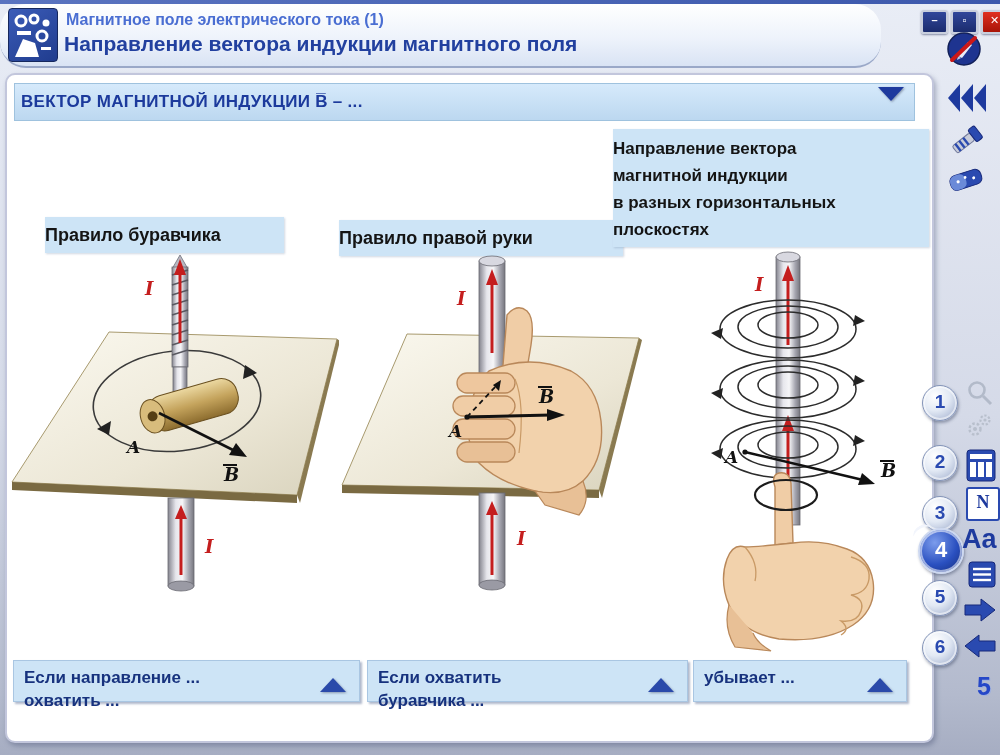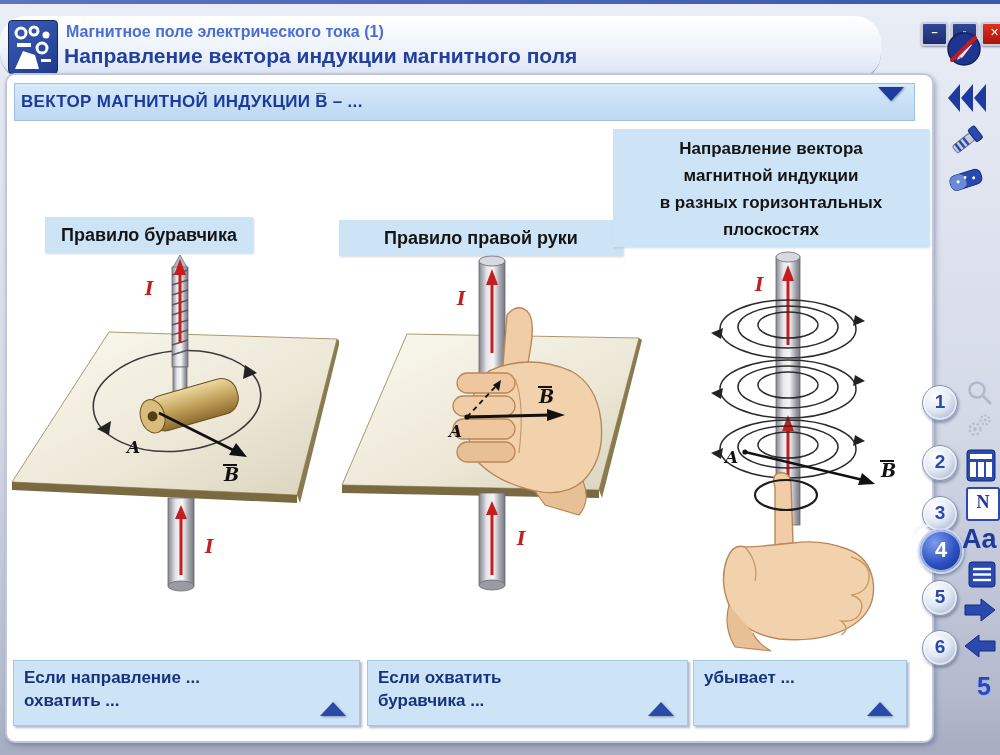--- a/index.html
+++ b/index.html
@@ -3,21 +3,21 @@
 <meta charset="utf-8">
 <style>
   html,body{margin:0;padding:0;}
   body{
     width:1000px;height:755px;position:relative;overflow:hidden;
     font-family:"Liberation Sans","DejaVu Sans",sans-serif;
     background:linear-gradient(180deg,#e9edf6 0%,#d5dae8 55%,#b3bacd 92%,#a6adc2 100%);
   }
   
   .top-border{position:absolute;left:0;top:0;width:1000px;height:4px;background:linear-gradient(90deg,#5a74c0,#3c58ac);}
-  .header{position:absolute;left:0;top:16px;width:881px;height:62px;
+  .header{position:absolute;left:0;top:4px;width:881px;height:62px;
     background:linear-gradient(180deg,#ffffff 0%,#eef3fb 55%,#d9e3f4 100%);
     border-bottom:2px solid #9aa8c8;border-radius:26px;}
   .logo{position:absolute;left:8px;top:4px;width:48px;height:52px;background:linear-gradient(145deg,#3b5cb8,#203c8e);
     border:1px solid #16285e;border-radius:4px;}
   .title1{position:absolute;left:66px;top:7px;font-size:16px;font-weight:bold;color:#4a6ed2;}
   .title2{position:absolute;left:64px;top:28px;font-size:21px;font-weight:bold;color:#22409f;}
   .win-controls{position:absolute;left:921px;top:6px;display:flex;gap:3px;}
   .win-btn{width:23px;height:20px;background:linear-gradient(180deg,#31479a,#1b2c6e);
     border:2px solid #c9cfdd;border-radius:3px;color:#fff;font-size:11px;font-weight:bold;
     text-align:center;line-height:16px;box-shadow:0 1px 2px rgba(40,50,90,.5);cursor:pointer;}
@@ -26,27 +26,27 @@
   
   .panel{position:absolute;left:5px;top:73px;width:925px;height:666px;background:#ffffff;
     border:2px solid #c2c6dc;border-radius:10px;box-shadow:2px 3px 5px rgba(70,80,115,.4);}
   .section-header{position:absolute;left:7px;top:8px;width:893px;height:36px;
     background:linear-gradient(180deg,#d6eafb,#bcd8f0);border:1px solid #9fc2de;
     font-size:17px;font-weight:bold;color:#1c3a9c;line-height:36px;padding-left:6px;letter-spacing:.3px;}
   .dd-arrow{position:absolute;right:28px;top:12px;width:0;height:0;cursor:pointer;
     border-left:13px solid transparent;border-right:13px solid transparent;border-top:14px solid #1e3a9e;
     filter:drop-shadow(1px 1px 1px rgba(50,60,90,.5));}
   .rule-label{position:absolute;background:#cde4f6;color:#141414;font-weight:bold;font-size:18px;
-    text-align:center;box-shadow:1px 1px 2px rgba(120,140,170,.35);}
-  .rule1{left:38px;top:142px;width:208px;height:36px;line-height:36px;}
+    box-shadow:1px 1px 2px rgba(120,140,170,.35);}
+  .rule1{left:38px;top:142px;width:239px;height:36px;line-height:36px;}
   .rule2{left:332px;top:145px;width:284px;height:36px;line-height:36px;}
   .note3{left:606px;top:54px;width:316px;height:118px;padding-top:6px;line-height:27px;font-size:17px;box-sizing:border-box;}
   .fig{position:absolute;}
   
-  .bpanel{position:absolute;top:585px;height:66px;background:#cde4f6;border:1px solid #a9c6e2;
+  .bpanel{position:absolute;top:585px;height:42px;background:#cde4f6;border:1px solid #a9c6e2;
     box-shadow:2px 2px 2px rgba(110,125,160,.55);color:#17327e;font-weight:bold;font-size:17px;
     line-height:23px;padding:5px 10px;box-sizing:border-box;cursor:pointer;}
   .bp1{left:6px;width:347px;}
   .bp2{left:360px;width:321px;}
   .bp3{left:686px;width:214px;}
   .up-tri{position:absolute;right:13px;bottom:9px;width:0;height:0;
     border-left:13px solid transparent;border-right:13px solid transparent;border-bottom:14px solid #2a4aaa;
     filter:drop-shadow(1px 1px 1px rgba(90,100,130,.6));}
   
   .side-icon{position:absolute;cursor:pointer;}

